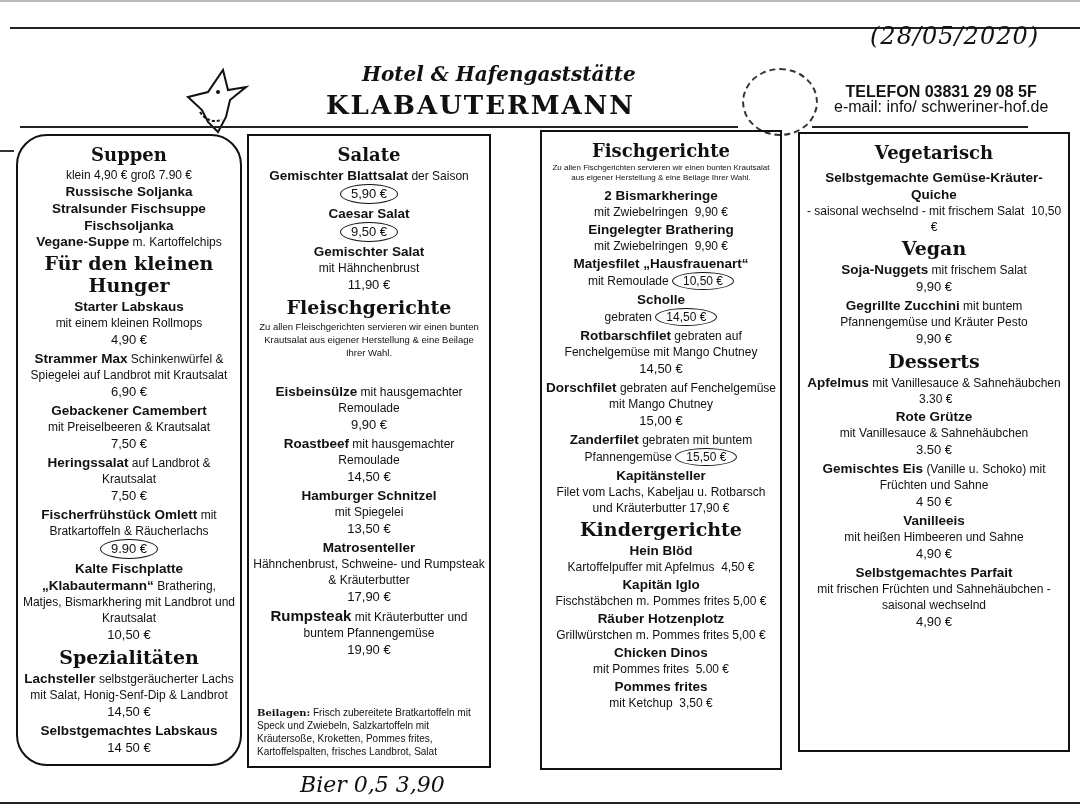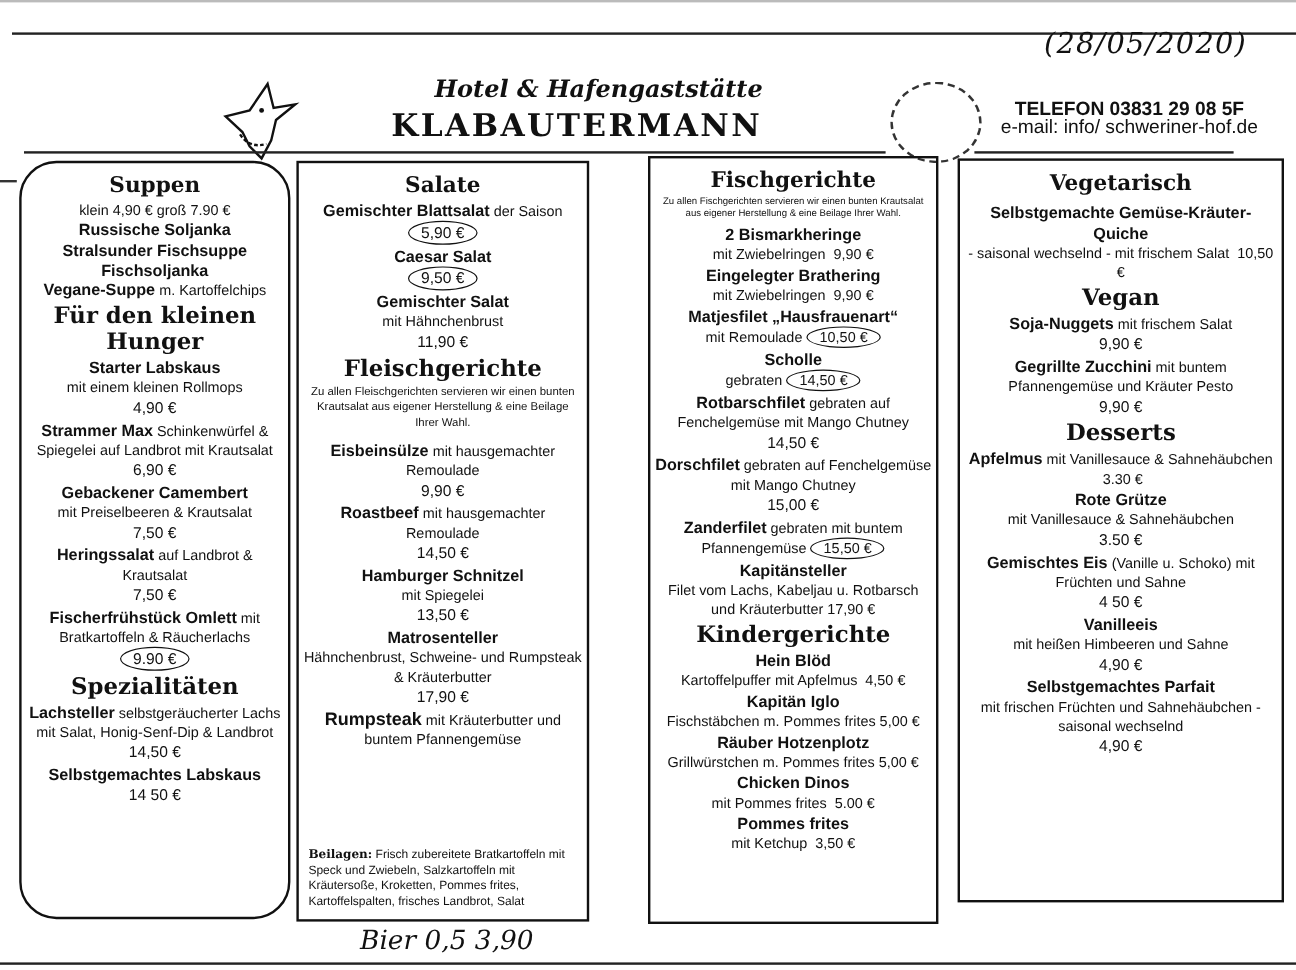--- a/index.html
+++ b/index.html
@@ -83,20 +83,24 @@
     <div class="it-price">7,50 €</div>
   </div>
   <div class="item">
     <div class="it-desc"><b class="it-name">Heringssalat</b> <span>auf Landbrot &amp; Krautsalat</span></div>
     <div class="it-price">7,50 €</div>
   </div>
   <div class="item">
     <div class="it-desc"><b class="it-name">Fischerfrühstück Omlett</b> <span>mit Bratkartoffeln &amp; Räucherlachs</span></div>
     <div class="it-price"><span class="circled">9.90 €</span></div>
   </div>
+  <div class="item">
+    <div class="it-desc"><b class="it-name">Kalte Fischplatte „Klabautermann“</b> <span>Brathering, Matjes, Bismarkhering mit Landbrot und Krautsalat</span></div>
+    <div class="it-price">10,50 €</div>
+  </div>
 
   <div class="sec big">Spezialitäten</div>
   <div class="item">
     <div class="it-desc"><b class="it-name">Lachsteller</b> <span>selbstgeräucherter Lachs mit Salat, Honig-Senf-Dip &amp; Landbrot</span></div>
     <div class="it-price">14,50 €</div>
   </div>
   <div class="item">
     <div class="it-name">Selbstgemachtes Labskaus</div>
     <div class="it-price">14 50 €</div>
   </div>
@@ -113,40 +117,41 @@
     <div class="it-price"><span class="circled">9,50 €</span></div>
   </div>
   <div class="item">
     <div class="it-name">Gemischter Salat</div>
     <div class="it-desc">mit Hähnchenbrust</div>
     <div class="it-price">11,90 €</div>
   </div>
 
   <div class="sec big">Fleischgerichte</div>
   <div class="note">Zu allen Fleischgerichten servieren wir einen bunten Krautsalat aus eigener Herstellung &amp; eine Beilage Ihrer Wahl.</div>
-  <div class="item" style="margin-top:8px">
+  <div class="item" style="margin-top:24px">
     <div class="it-desc"><b class="it-name">Eisbeinsülze</b> <span>mit hausgemachter Remoulade</span></div>
     <div class="it-price">9,90 €</div>
   </div>
   <div class="item">
     <div class="it-desc"><b class="it-name">Roastbeef</b> <span>mit hausgemachter Remoulade</span></div>
     <div class="it-price">14,50 €</div>
   </div>
   <div class="item">
     <div class="it-name">Hamburger Schnitzel</div>
     <div class="it-desc">mit Spiegelei</div>
     <div class="it-price">13,50 €</div>
   </div>
   <div class="item">
     <div class="it-name">Matrosenteller</div>
     <div class="it-desc">Hähnchenbrust, Schweine- und Rumpsteak &amp; Kräuterbutter</div>
     <div class="it-price">17,90 €</div>
   </div>
   <div class="item">
     <div class="it-desc"><b class="it-name" style="font-size:15px">Rumpsteak</b> <span>mit Kräuterbutter und buntem Pfannengemüse</span></div>
+    <div class="it-price">19,90 €</div>
   </div>
   <div class="beilagen">
     <b>Beilagen:</b>
     <span>Frisch zubereitete Bratkartoffeln mit Speck und Zwiebeln, Salzkartoffeln mit Kräutersoße, Kroketten, Pommes frites, Kartoffelspalten, frisches Landbrot, Salat</span>
   </div>
 </div>
 
 <div class="panel p3">
   <div class="sec">Fischgerichte</div>
   <div class="note" style="font-size:8px;line-height:10px">Zu allen Fischgerichten servieren wir einen bunten Krautsalat aus eigener Herstellung &amp; eine Beilage Ihrer Wahl.</div>

